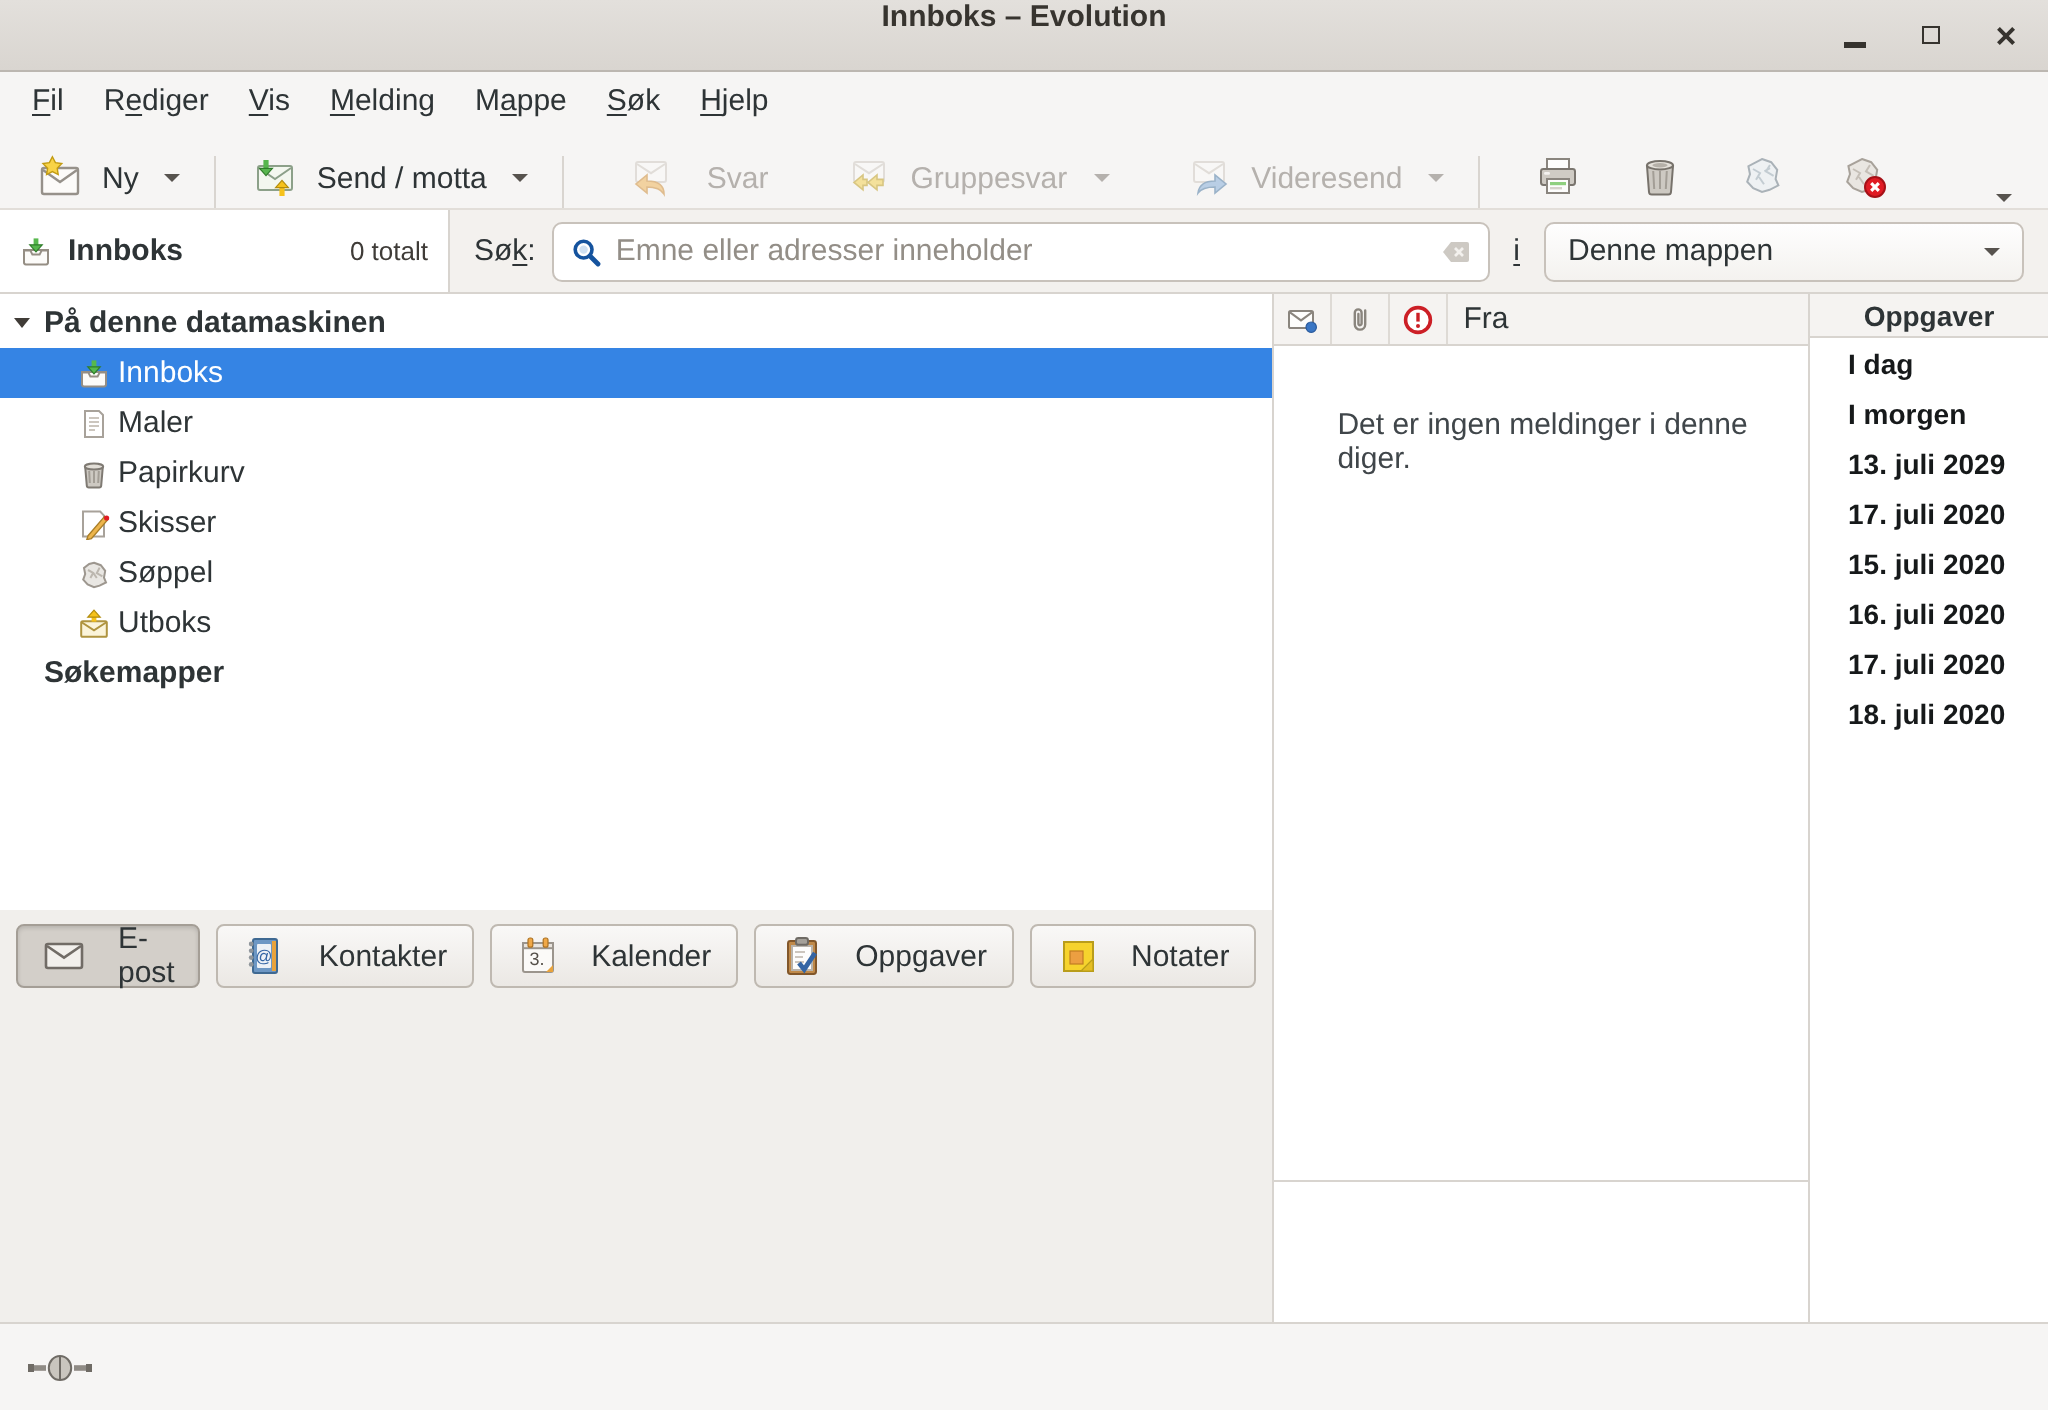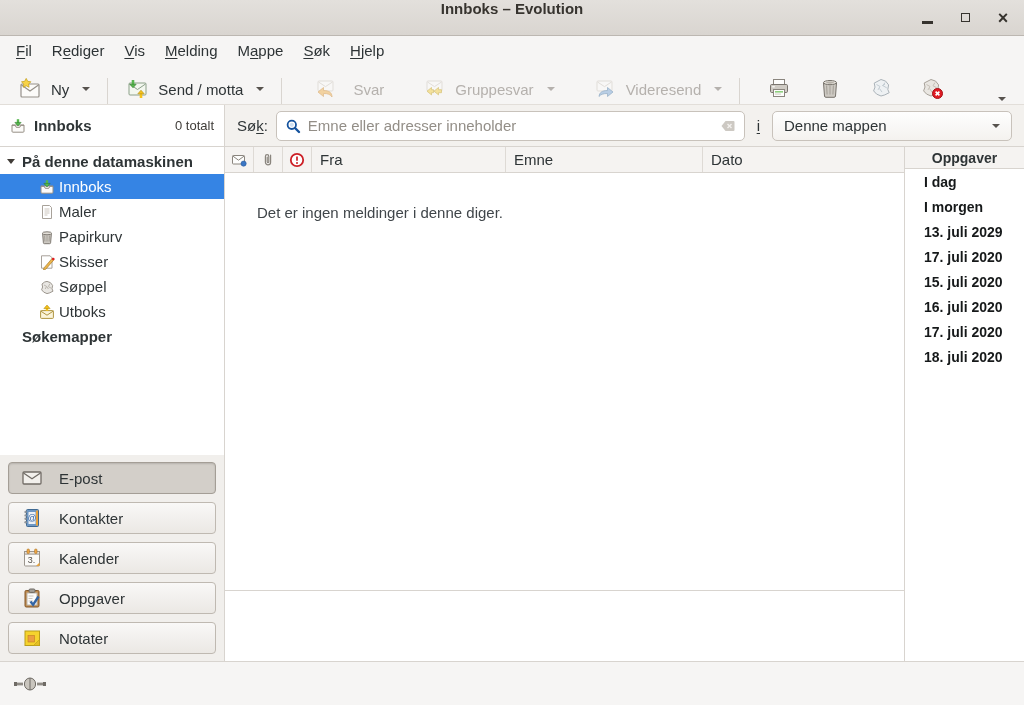--- a/index.html
+++ b/index.html
@@ -72,21 +72,21 @@
   .tree { flex: 1; padding-top: 2px; overflow: hidden; }
   .tree-row { height: 25px; display: flex; align-items: center; font-size: 15px; }
   .tree-group { font-weight: bold; padding-left: 22px; position: relative; }
   .exp { position: absolute; left: 7px; top: 10px; width: 0; height: 0;
          border-left: 4.5px solid transparent; border-right: 4.5px solid transparent;
          border-top: 5.5px solid #403c37; }
   .tree-child { padding-left: 39px; }
   .tree-child .icon { margin-right: 4px; }
   .tree-child.sel { background: #3584e4; color: #fff; }
   .switcher { flex: 0 0 206px; background: #f1efec; padding: 7px 8px; display: flex;
-              flex-direction: column; gap: 8px; }
+              flex-direction: row; gap: 8px; }
   .sw-btn { height: 32px; border: 1px solid #bfb9b1; border-radius: 4px;
             background: linear-gradient(#f9f8f7, #ebe8e4); display: flex; align-items: center;
             padding: 0 12px; gap: 16px; font-size: 15px; }
   .sw-btn.active { background: #d3cfc9; border-color: #a49e96; box-shadow: inset 0 1px 2px rgba(0,0,0,.14); }
 
   .message-area { flex: 1; display: flex; flex-direction: column; background: #fff;
                   border-right: 1px solid #d8d4cf; min-width: 0; }
   .list-header { flex: 0 0 26px; background: #f5f3f1; border-bottom: 1px solid #d8d4cf; display: flex; }
   .lh-cell { border-right: 1px solid #dedad5; display: flex; align-items: center; }
   .lh-icon { flex: 0 0 29px; justify-content: center; }

